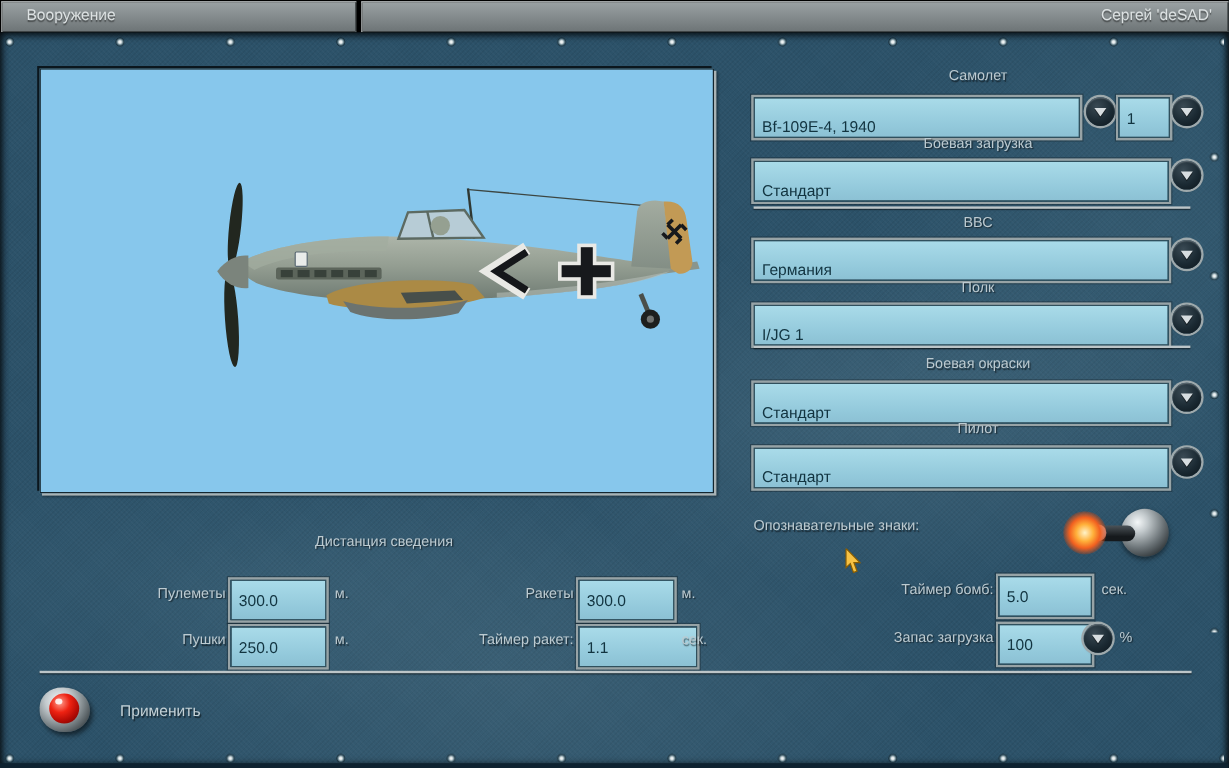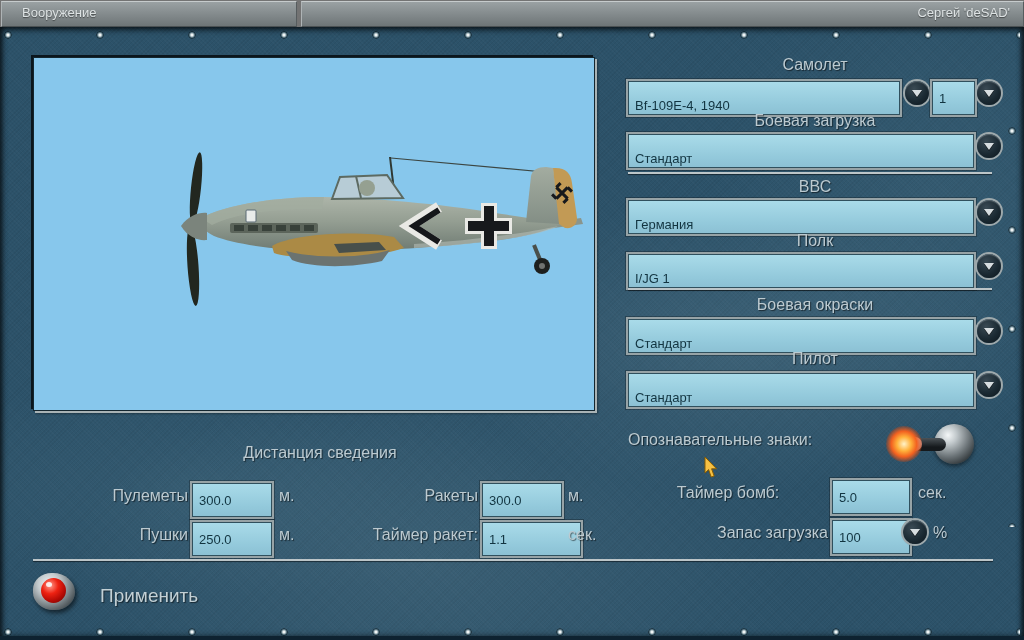--- a/index.html
+++ b/index.html
@@ -1,20 +1,20 @@
 <!DOCTYPE html>
 <html><head>
 <meta charset="utf-8">
 <style>
   html,body{margin:0;padding:0;background:#10181d;}
   .page{position:relative;width:1024px;height:640px;overflow:hidden;
         font-family:"Liberation Sans",sans-serif;background:#141d23;}
 
   
-  .titlebar{position:absolute;top:0;left:0;width:1024px;height:27px;background:#737373;}
+  .titlebar{position:absolute;top:0;left:0;width:1024px;height:27px;background:#000000;}
   .tb-seg{position:absolute;top:1px;height:24px;
           background:linear-gradient(180deg,#9aa1a3 0%,#868d8f 45%,#6e7577 100%);
           border-top:1px solid #c6cbcc;border-left:1px solid #aeb3b5;
           border-right:1px solid #565c5e;border-bottom:1px solid #4a5052;}
   .tb-left{left:1px;width:294px;}
   .tb-right{left:301px;width:721px;}
   .tb-text{position:absolute;top:5px;font-size:13px;color:#dde2e3;text-shadow:0 1px 1px rgba(0,0,0,.45);}
   .tb-text.l{left:22px;} .tb-text.r{right:14px;}
 
   
@@ -31,21 +31,21 @@
                inset 3px 0 5px rgba(0,0,0,.35), inset -3px 0 5px rgba(0,0,0,.35);}
   .panel::after{content:"";position:absolute;left:0;right:0;bottom:0;height:4px;background:#0e2230;}
 
   .screw-row{position:absolute;left:4px;width:1016px;height:8px;background-repeat:repeat-x;
      background-size:92px 8px;
      background-image:radial-gradient(circle at 4px 4px,#eef3f4 0 1px,#9fb2b9 1.8px,#3f5d6b 2.8px,rgba(0,0,0,.4) 3.4px,transparent 4px);}
   .screw-col{position:absolute;width:8px;background-repeat:repeat-y;background-size:8px 99px;
      background-image:radial-gradient(circle at 4px 4px,#eef3f4 0 1px,#9fb2b9 1.8px,#3f5d6b 2.8px,rgba(0,0,0,.4) 3.4px,transparent 4px);}
 
   
-  .lbl{position:absolute;font-size:16px;color:#bccad0;text-shadow:1px 1px 1px rgba(0,0,0,.55);white-space:nowrap;}
+  .lbl{position:absolute;font-size:12px;color:#bccad0;text-shadow:1px 1px 1px rgba(0,0,0,.55);white-space:nowrap;}
   .lbl.center{text-align:center;}
   .lbl.right{text-align:right;}
   .field,.tfield{position:absolute;box-sizing:border-box;
       background:linear-gradient(180deg,#a9dbe9 0%,#93c9db 70%,#8cc1d4 100%);
       border:1px solid #30505d;box-shadow:0 0 0 2px #97a3a6, 0 0 0 3px rgba(0,0,0,.25);
       color:#123440;font-family:"Liberation Sans",sans-serif;font-size:13px;
       padding:16px 6px;white-space:nowrap;overflow:hidden;}
   .tfield{outline:none;}
   .sep{position:absolute;height:2px;background:#bcc5c8;box-shadow:0 1px 1px rgba(0,0,0,.5);}
   .rbtn{position:absolute;width:24px;height:24px;border-radius:50%;
@@ -75,21 +75,21 @@
 
   
   .apply-btn{position:absolute;left:33px;top:571px;width:42px;height:40px;cursor:pointer;}
   .ab-base{position:absolute;left:0;top:2px;width:42px;height:37px;border-radius:46% 54% 50% 50%;
       background:radial-gradient(circle at 38% 30%, #f2f5f6 0%, #c3cacd 30%, #767f83 60%, #2b3236 90%);
       box-shadow:2px 3px 4px rgba(0,0,0,.55);}
   .ab-dome{position:absolute;left:8px;top:7px;width:25px;height:25px;border-radius:50%;
       background:radial-gradient(circle at 36% 30%, #ff9d8d 0%, #ee2212 35%, #b40b05 65%, #5f0300 100%);}
   .ab-dome::after{content:"";position:absolute;left:5px;top:4px;width:6px;height:5px;border-radius:50%;
       background:rgba(255,255,255,.85);}
-  .apply-lbl{position:absolute;left:100px;top:585px;font-size:19px;color:#c3d0d5;text-shadow:1px 1px 1px rgba(0,0,0,.55);}
+  .apply-lbl{position:absolute;left:100px;top:585px;font-size:13px;color:#c3d0d5;text-shadow:1px 1px 1px rgba(0,0,0,.55);}
 
   
   .cursor{position:absolute;left:704px;top:457px;width:14px;height:21px;}
 </style>
 </head>
 <body>
 
 <div class="page">
 
   <div class="titlebar">
@@ -209,21 +209,21 @@
     <span class="mt-base"></span>
     <span class="mt-lever"></span>
     <span class="mt-tip"></span>
     <span class="mt-glow"></span>
   </div>
 
   <svg class="cursor" viewBox="0 0 14 21">
     <path d="M1 0 L1 16 L4.6 12.6 L7.2 20 L10.2 19 L7.6 11.8 L12.6 11.8 Z" fill="#f6c144" stroke="#8a5d00" stroke-width="1"></path>
   </svg>
 
-  <div class="lbl right" style="left:628px;top:484px;width:200px;text-align:center;">Таймер бомб:</div>
+  <div class="lbl right" style="left:628px;top:484px;width:200px;">Таймер бомб:</div>
   <input class="tfield" style="left: 832px; top: 480px; width: 78px; height: 25px;" value="5.0">
   <div class="lbl" style="left:918px;top:484px;">сек.</div>
 
   <div class="lbl right" style="left:628px;top:524px;width:200px;">Запас загрузка</div>
   <input class="tfield" style="left: 832px; top: 520px; width: 78px; height: 25px;" value="100">
   <div class="rbtn" style="left:903px;top:520px;"><span></span></div>
   <div class="lbl" style="left:933px;top:524px;">%</div>
 
   <div class="lbl center" style="left:170px;top:444px;width:300px;">Дистанция сведения</div>
 

